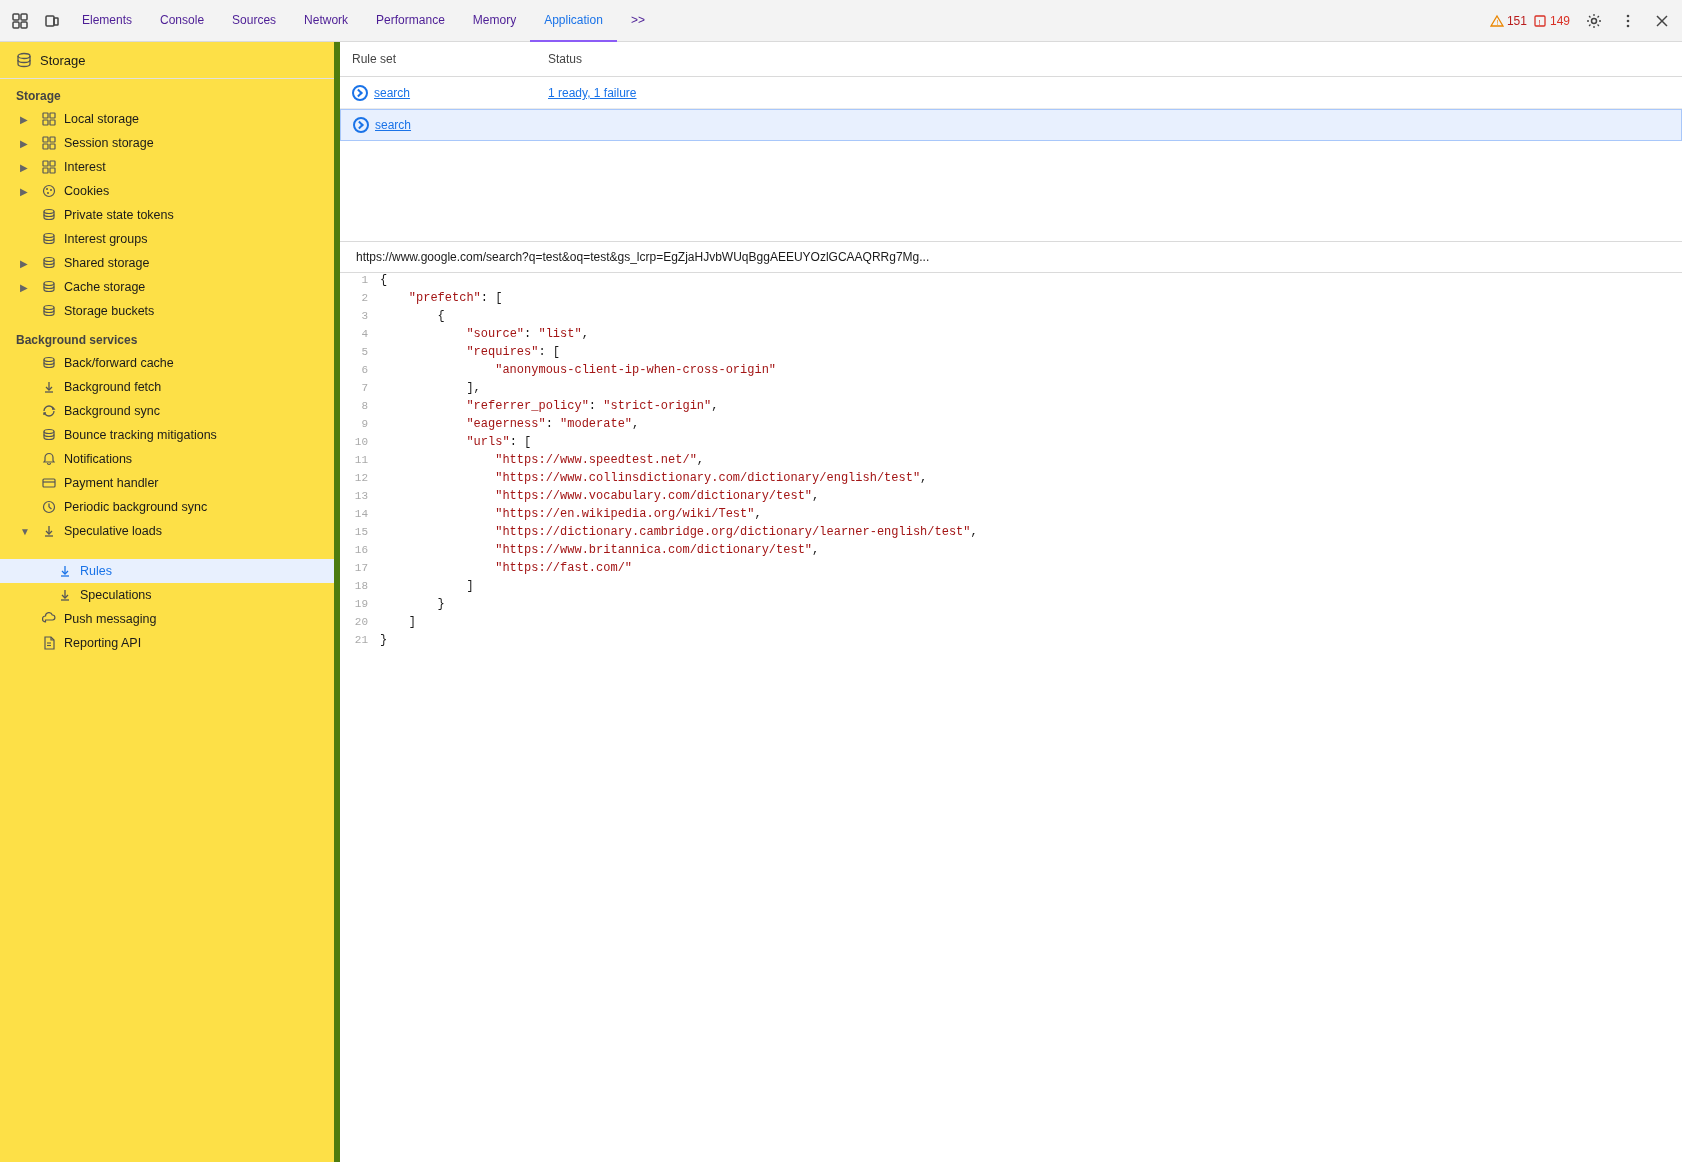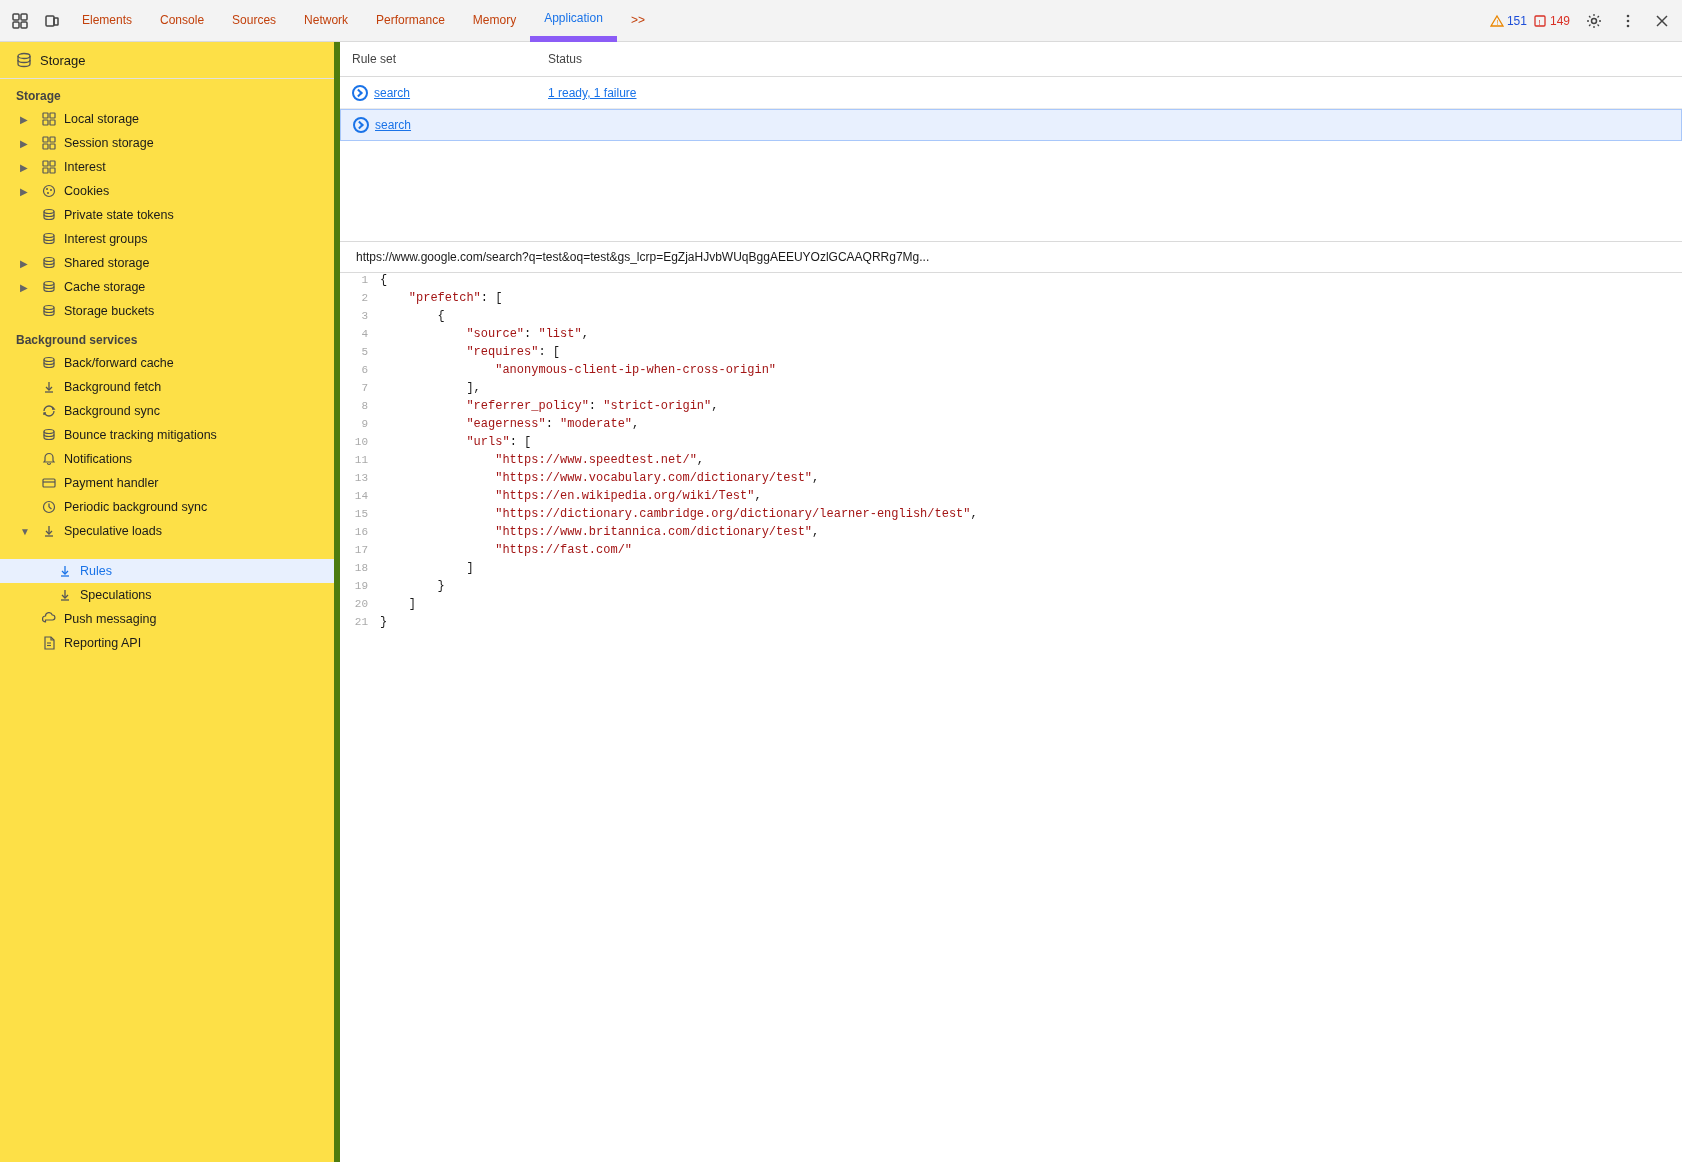--- a/index.html
+++ b/index.html
@@ -32,43 +32,43 @@
       color: #444;
       flex-shrink: 0;
     }
     .tab-item {
       padding: 0 14px;
       height: 42px;
       display: flex;
       align-items: center;
       cursor: pointer;
       font-size: 12px;
-      color: #c2410c;
+      color: #4c1d95;
       border-bottom: 2px solid transparent;
       white-space: nowrap;
       flex-shrink: 0;
     }
     .tab-item.active {
       color: #1a73e8;
-      border-bottom: 6px solid #8b5cf6;
+      border-bottom: 2px solid #8b5cf6;
       background: transparent;
       align-items: center;
     }
     .tab-spacer { flex: 1; }
     .tab-badge-area {
       display: flex;
       align-items: center;
       gap: 6px;
       padding: 0 8px;
     }
     .badge-warn {
       display: flex;
       align-items: center;
       gap: 3px;
-      color: #1d4ed8;
+      color: #b91c1c;
       font-size: 12px;
     }
     .badge-err {
       display: flex;
       align-items: center;
       gap: 3px;
       color: #d93025;
       font-size: 12px;
     }
     .tab-right-icons {
@@ -683,20 +683,24 @@
       </div>
       <div class="code-line">
         <span class="line-num">10</span>
         <span class="line-content">            <span class="json-key">"urls"</span><span class="json-punct">: [</span></span>
       </div>
       <div class="code-line">
         <span class="line-num">11</span>
         <span class="line-content">                <span class="json-str">"https://www.speedtest.net/"</span><span class="json-punct">,</span></span>
       </div>
       <div class="code-line">
+        <span class="line-num">12</span>
+        <span class="line-content">                <span class="json-str">"https://www.collinsdictionary.com/dictionary/english/test"</span><span class="json-punct">,</span></span>
+      </div>
+      <div class="code-line">
         <span class="line-num">13</span>
         <span class="line-content">                <span class="json-str">"https://www.vocabulary.com/dictionary/test"</span><span class="json-punct">,</span></span>
       </div>
       <div class="code-line">
         <span class="line-num">14</span>
         <span class="line-content">                <span class="json-str">"https://en.wikipedia.org/wiki/Test"</span><span class="json-punct">,</span></span>
       </div>
       <div class="code-line">
         <span class="line-num">15</span>
         <span class="line-content">                <span class="json-str">"https://dictionary.cambridge.org/dictionary/learner-english/test"</span><span class="json-punct">,</span></span>

